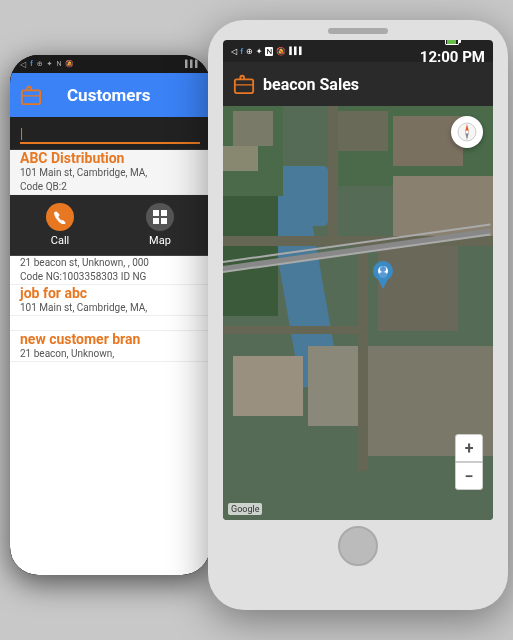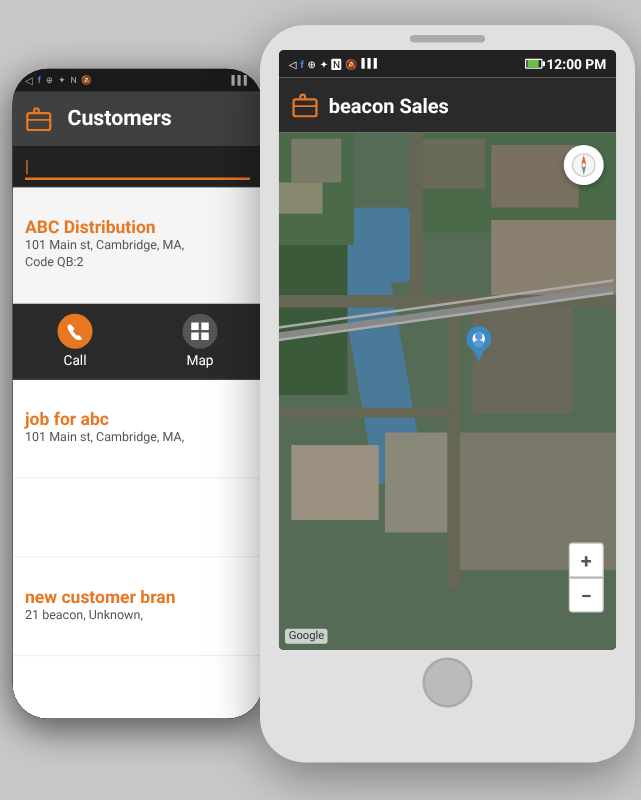--- a/index.html
+++ b/index.html
@@ -33,25 +33,25 @@
       height: 100%;
       background: #111;
       border-radius: 28px;
       overflow: hidden;
       display: flex;
       flex-direction: column;
     }
 
     
     .app-header-left {
-      background: #404040;
+      background: #3b82f6;
       padding: 8px 10px;
       display: flex;
       align-items: center;
-      gap: 12px;
+      gap: 25px;
       min-height: 44px;
     }
     .briefcase-icon {
       width: 22px;
       height: 20px;
       flex-shrink: 0;
     }
     .app-header-left .title {
       color: #fff;
       font-size: 17px;
@@ -75,21 +75,21 @@
       padding: 2px 0;
     }
 
     
     .customer-list {
       flex: 1;
       overflow: hidden;
       background: #fff;
     }
     .customer-item {
-      padding: 24px 10px;
+      padding: 0 10px;
       border-bottom: 1px solid #eee;
       background: #fff;
     }
     .customer-item.active {
       background: #f5f5f5;
     }
     .customer-name {
       color: #e87722;
       font-size: 14px;
       font-weight: bold;
@@ -179,22 +179,23 @@
     }
     .statusbar-right-left {
       display: flex;
       gap: 3px;
       align-items: center;
     }
     .statusbar-right-right {
       display: flex;
       align-items: center;
       gap: 3px;
-      font-size: 11px;
+      font-size: 15px;
       font-weight: bold;
+      flex-direction: column;
     }
     .battery-icon {
       display: inline-flex;
       align-items: center;
       gap: 1px;
     }
     .battery-bar {
       width: 14px;
       height: 8px;
       border: 1px solid #fff;
@@ -438,20 +439,26 @@
               <rect x="1" y="1" width="6" height="6"></rect>
               <rect x="9" y="1" width="6" height="6"></rect>
               <rect x="1" y="9" width="6" height="6"></rect>
               <rect x="9" y="9" width="6" height="6"></rect>
             </svg>
           </div>
           <span>Map</span>
         </div>
       </div>
 
+      <div class="customer-item">
+        <div class="customer-address">
+          <span>21 beacon st, Unknown, , 000</span><br>
+          <span>Code NG:1003358303 ID NG</span>
+        </div>
+      </div>
 
       <div class="customer-item">
         <div class="customer-name">job for abc</div>
         <div class="customer-address">
           <span>101 Main st, Cambridge, MA,</span>
         </div>
       </div>
 
       <div class="customer-item">
         <div class="customer-address">

